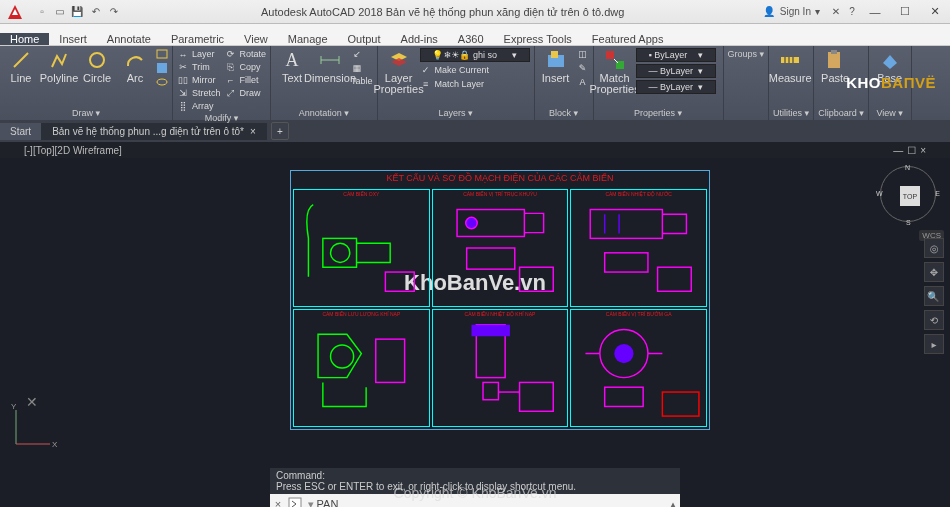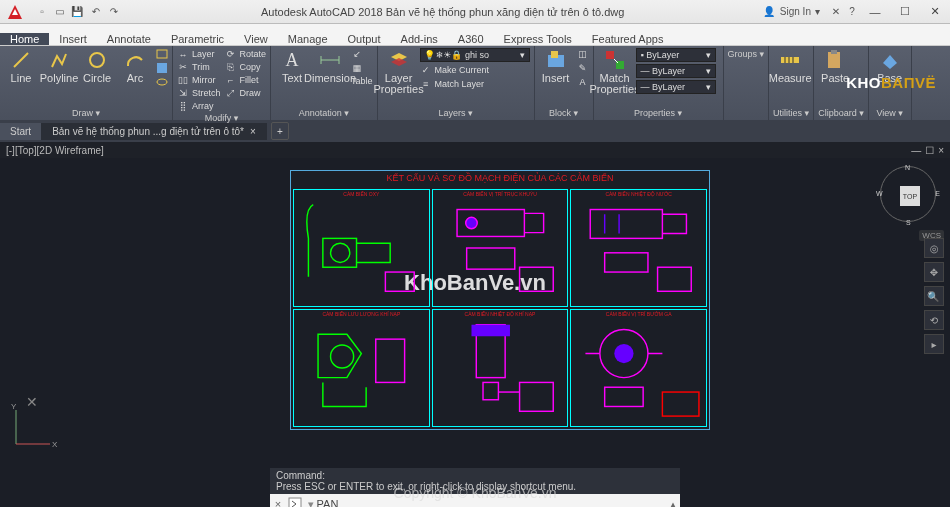--- a/index.html
+++ b/index.html
@@ -25,35 +25,35 @@
 .ribbon { height: 74px; background: linear-gradient(#595f6d,#4a505d); display: flex; color: #ddd; font-size: 9px; position: relative; }
 .panel { border-right: 1px solid #3a3f4a; padding: 2px 4px; display: flex; flex-direction: column; justify-content: space-between; }
 .panel-body { display: flex; gap: 4px; align-items: flex-start; flex:1; }
 .panel-title { text-align: center; font-size: 9px; color: #ccc; padding-top: 1px; }
 .big-btn { display: flex; flex-direction: column; align-items: center; width: 34px; gap:1px; }
 .big-btn .ico { width: 24px; height: 24px; display:flex; align-items:center; justify-content:center; }
 .big-btn span { font-size: 11px; text-align:center; line-height:1; }
 .small-grid { display: grid; grid-template-columns: auto auto; gap: 1px 4px; font-size: 9px; }
 .small-item { display:flex; align-items:center; gap:3px; white-space:nowrap; }
 .small-ico { width:12px; height:12px; display:inline-flex; align-items:center; justify-content:center; }
-.combo { background:#2d3039; border:1px solid #222; height:14px; font-size:9px; color:#ddd; padding:0 4px; display:flex; align-items:center; justify-content:space-between; }
+.combo { background:#2d3039; border:1px solid #222; height:14px; font-size:9px; color:#ddd; padding:0 12px; display:flex; align-items:center; justify-content:space-between; }
 
 
 .kho-logo { position:absolute; right:14px; top:28px; font-size:15px; font-weight:bold; color:#fff; font-family:Arial; letter-spacing:0.5px; }
 .kho-logo .b { color:#d4a017; }
 
 
 .doc-tabs { height: 22px; background: #3a3f4a; display: flex; align-items: center; font-size: 10px; color:#ccc; }
 .doc-tab { padding: 3px 10px; border-right:1px solid #2a2e36; display:flex; align-items:center; gap:6px; }
 .doc-tab.start { background:#4a505d; }
 .doc-tab.active { background:#2a2e36; }
 .add-tab { width:18px; height:18px; display:flex; align-items:center; justify-content:center; border:1px solid #555; margin-left:4px; border-radius:2px; }
 
 
-.vp-header { height: 16px; background:#1e2128; color:#bbb; font-size:10px; padding:0 6px; display:flex; align-items:center; justify-content:space-between; }
+.vp-header { height: 16px; background:#1e2128; color:#bbb; font-size:10px; padding:0 24px; display:flex; align-items:center; justify-content:space-between; }
 .vp-header .right-ico { display:flex; gap:4px; }
 
 
 .canvas { position: relative; background:#1b1e26; height: 310px; overflow:hidden; }
 .drawing { position:absolute; left:290px; top:12px; width:420px; height:260px; border:1px solid #5ad; }
 .drawing-title { position:absolute; top:2px; left:0; right:0; text-align:center; color:#e31b23; font-weight:normal; font-size:9px; }
 .cells { position:absolute; top:18px; left:2px; right:2px; bottom:2px; display:grid; grid-template-columns:1fr 1fr 1fr; grid-template-rows:1fr 1fr; gap:2px; }
 .cell { border:1px solid #0ff; position:relative; overflow:hidden; }
 .cell .label { position:absolute; top:1px; left:0; right:0; text-align:center; font-size:5px; color:#e31b23; }
 

